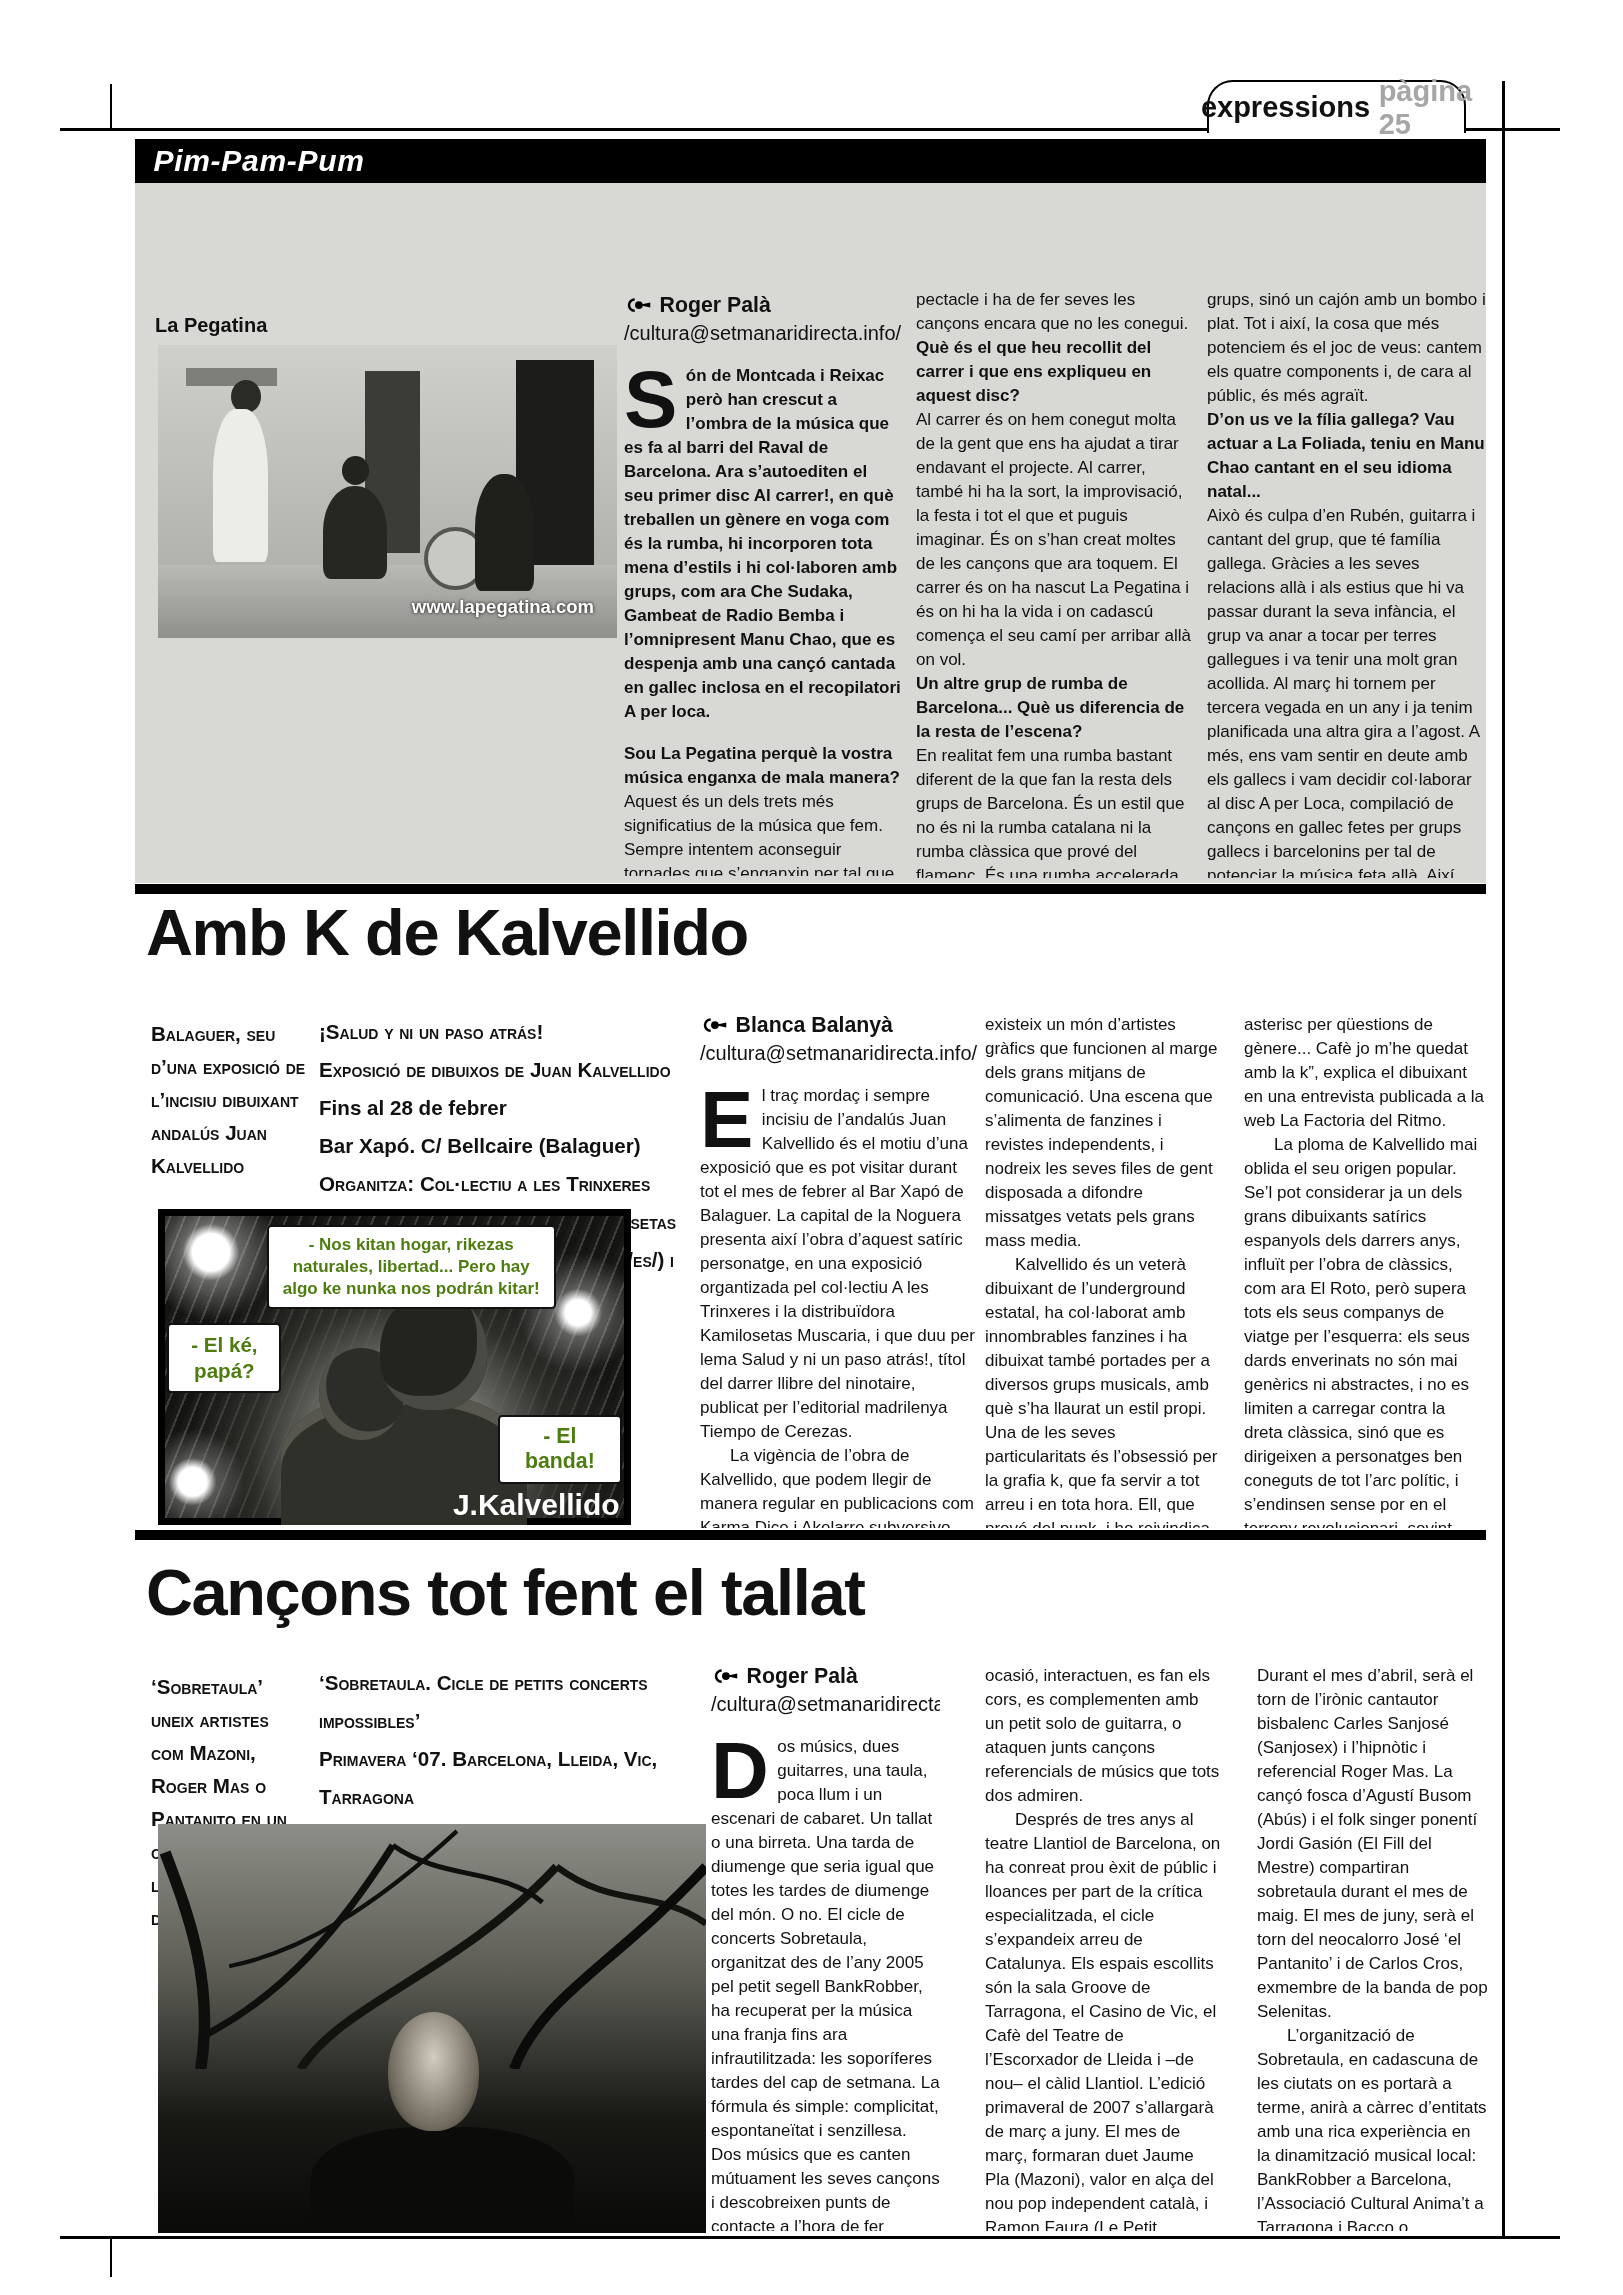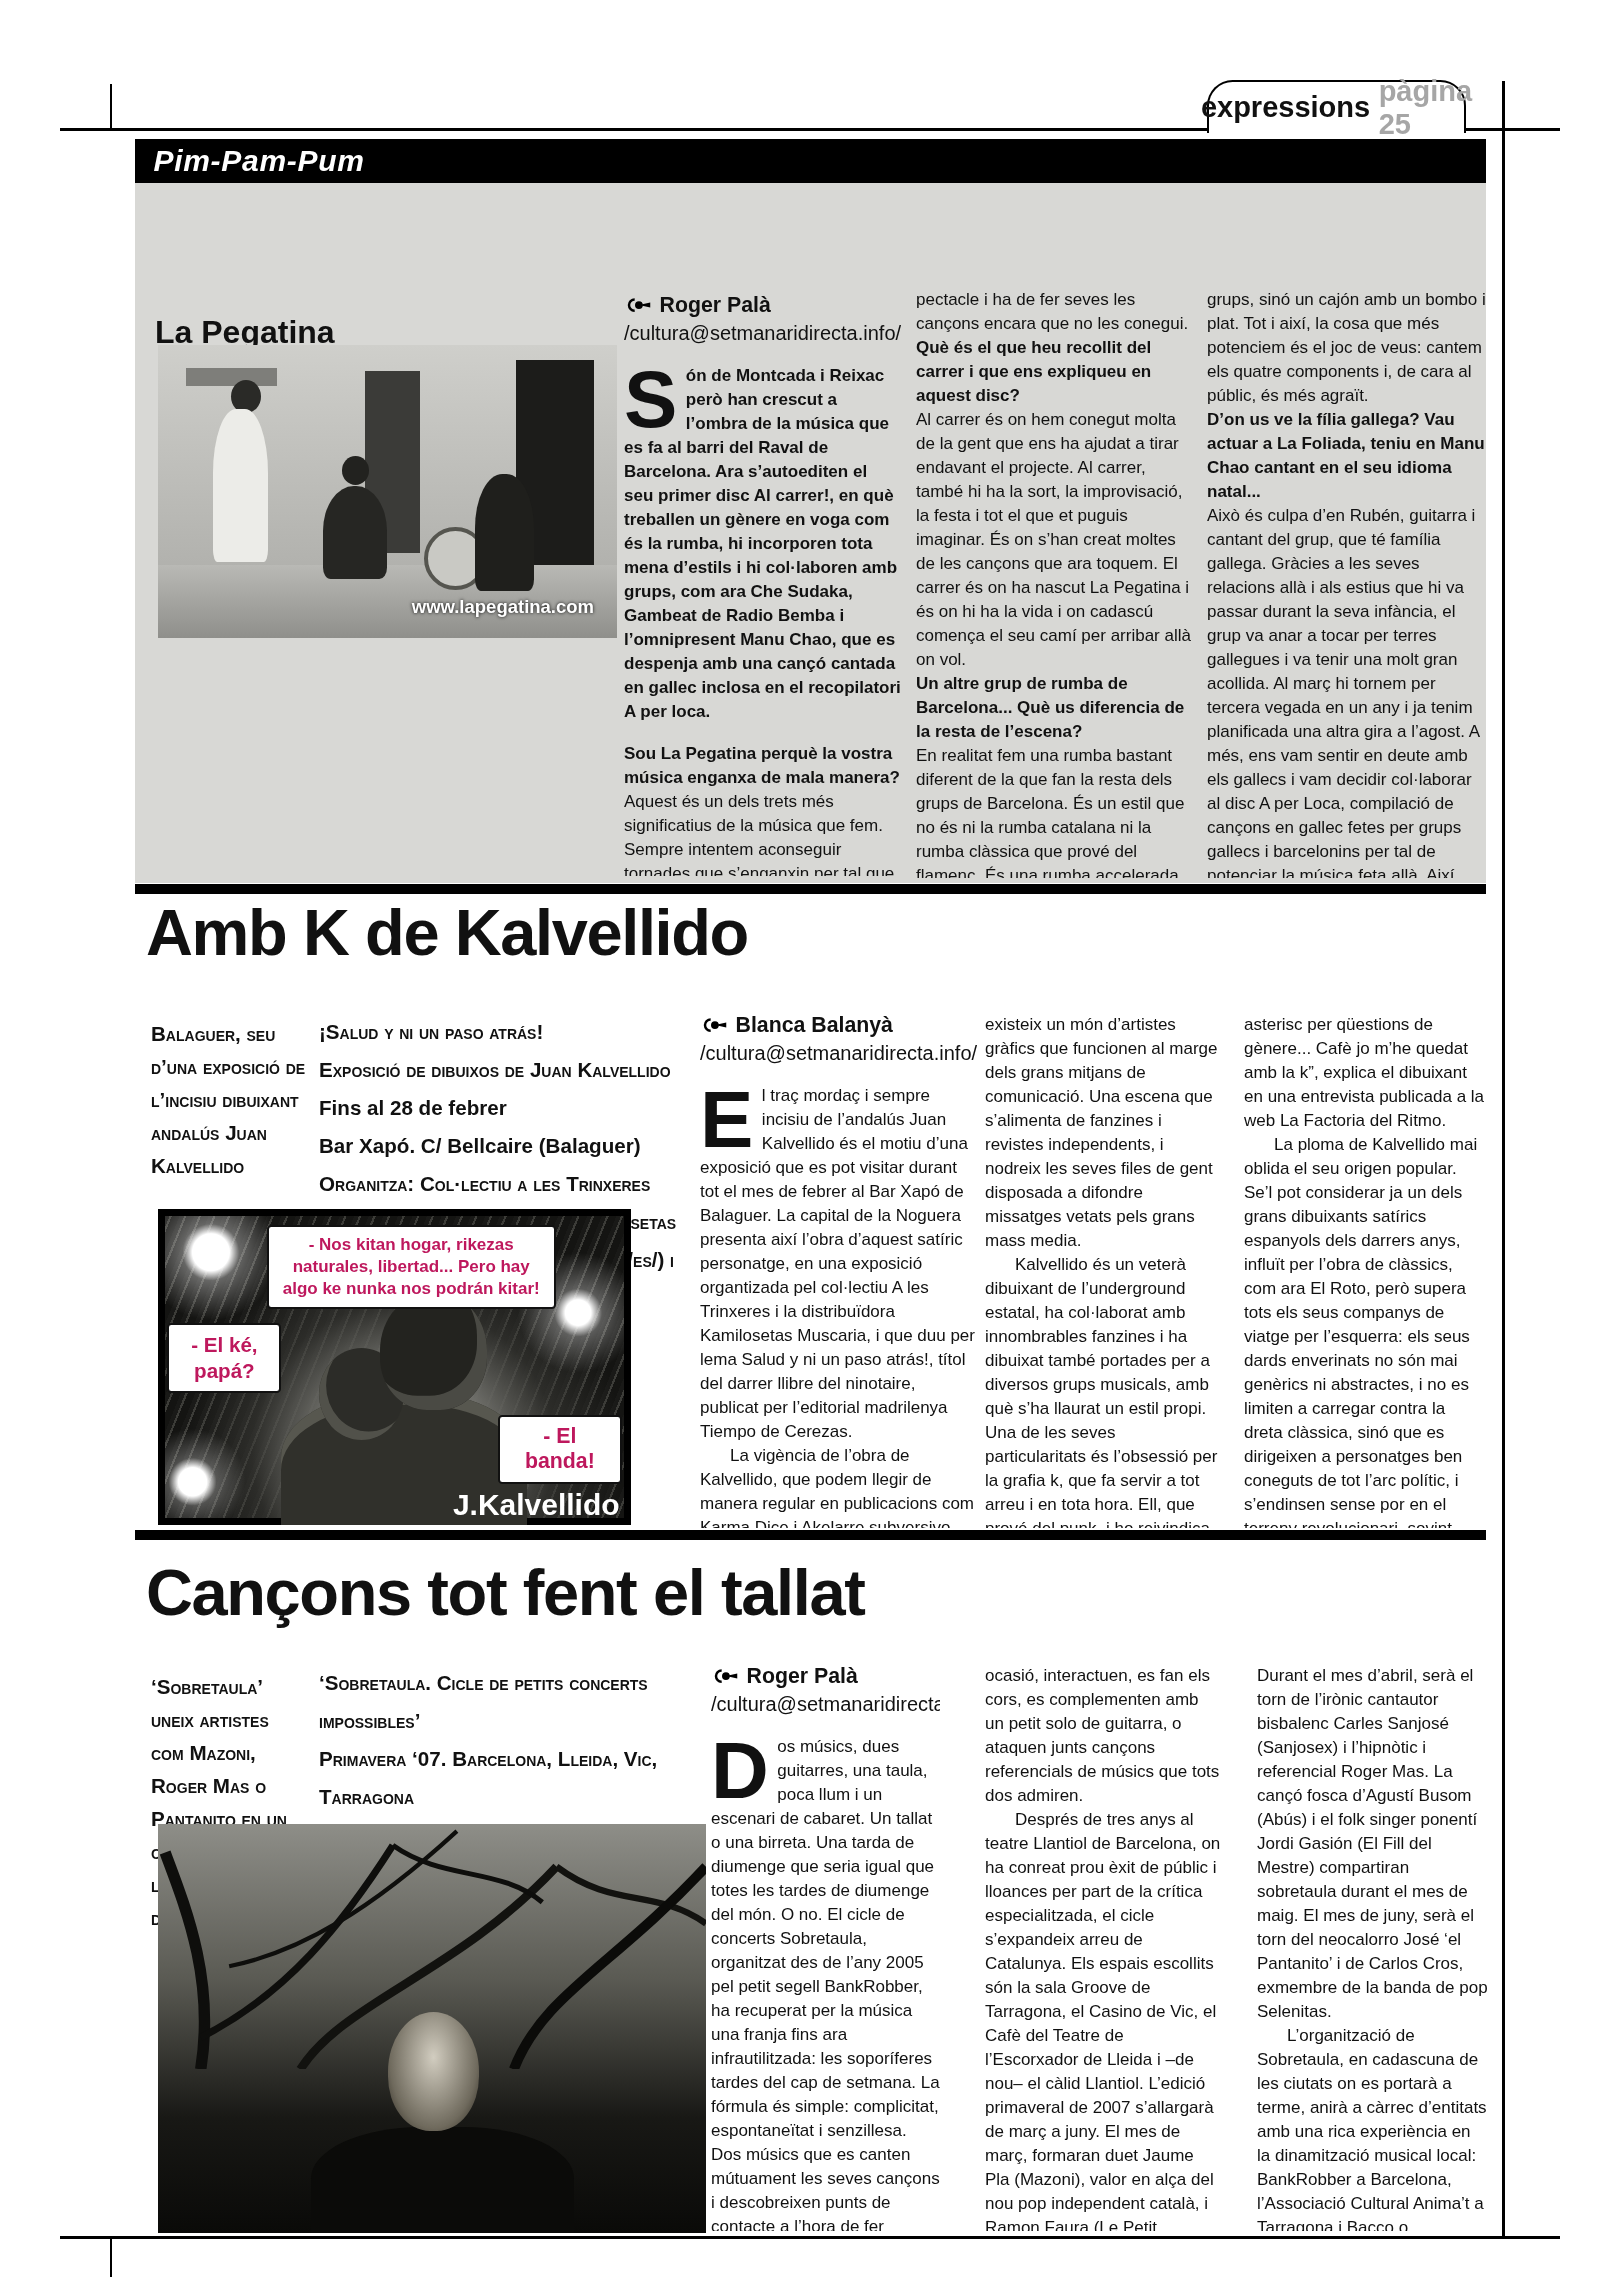--- a/index.html
+++ b/index.html
@@ -42,21 +42,21 @@
   .byline svg{flex:0 0 auto;}
   .byline-mail{font-size:20px;font-weight:normal;margin:4.3px 0 18.5px 0;}
 
   .dropcap{float:left;font-size:80px;line-height:61px;font-weight:bold;margin:5.7px 8.5px 0 0;}
 
   .smallcaps{font-variant:small-caps;}
 
   
   .graybox{position:absolute;left:135px;top:183px;width:1351px;height:700px;background:#d8d8d5;}
   .a1-title{position:absolute;left:17px;top:20px;font-size:63px;font-weight:bold;letter-spacing:-1.4px;}
-  .a1-band{position:absolute;left:20px;top:131px;font-size:32px;font-weight:bold;}
+  .a1-band{position:absolute;left:20px;top:131px;font-size:20px;font-weight:bold;}
   .a1-intro{font-weight:bold;}
   .a1-col1{left:489px;top:110px;width:277px;height:583px;}
   .a1-col2{left:781px;top:105px;width:277px;height:590px;}
   .a1-col3{left:1072px;top:105px;width:281px;height:590px;}
 
   .photo1{position:absolute;left:23px;top:162px;width:459px;height:293px;overflow:hidden;
      background:linear-gradient(#cfcfcb,#a8a8a4);text-align:center;}
   .p1-floor{position:absolute;left:0;right:0;bottom:0;height:25%;background:linear-gradient(#b9b9b5,#8f8f8b);}
   .p1-door-r{position:absolute;right:5%;top:5%;width:17%;height:72%;background:#1c1c1a;}
   .p1-door-m{position:absolute;left:45%;top:9%;width:12%;height:62%;background:#3b3b38;}
@@ -88,21 +88,21 @@
        radial-gradient(circle at 90% 32%, #ffffff 0 12.8px, rgba(255,255,255,.30) 24px, transparent 60px),
        radial-gradient(circle at 6% 88%, #ffffff 0 14.2px, rgba(255,255,255,.25) 24px, transparent 53px),
        radial-gradient(ellipse at 52% 78%, #6d6d68 0 26%, rgba(60,60,56,.6) 45%, transparent 65%),
        repeating-linear-gradient(112deg, #191917 0 4.3px, #3c3c38 4.3px 6.4px, #141412 6.4px 13.5px);}
   .comic-head{position:absolute;left:47%;top:26%;width:107px;height:119px;background:#23231f;
      border-radius:50% 50% 44% 44%;box-shadow:inset -10px -14.2px 0 #4a4a44;}
   .comic-child{position:absolute;left:34%;top:44%;width:85px;height:92px;background:#2c2c28;
      border-radius:50%;box-shadow:inset 7.1px -8.5px 0 #51514a;}
   .comic-body{position:absolute;left:26%;top:58%;width:52%;height:46%;background:#30302b;
      border-radius:45% 45% 0 0;box-shadow:inset 0 12.8px 0 #57574f;}
-  .bubble{position:absolute;background:#fff;color:#be185d;border:2.1px solid #111;padding:7.1px 10px;
+  .bubble{position:absolute;background:#fff;color:#4d7c0f;border:2.1px solid #111;padding:7.1px 10px;
      text-align:center;font-weight:bold;border-radius:4.3px;}
   .bub-top{left:23%;top:5%;width:56%;font-size:17px;line-height:22px;}
   .bub-left{left:2%;top:36%;width:19%;font-size:20.6px;line-height:26px;}
   .bub-right{right:2%;bottom:13%;width:21%;font-size:21.3px;line-height:25.6px;}
   .comic-sig{position:absolute;right:11.4px;bottom:2.8px;color:#fff;font-size:30px;font-weight:bold;}
 
   
   .a3-title{position:absolute;left:146px;top:1555px;font-size:65px;font-weight:bold;letter-spacing:-1.4px;}
   .a3-sidebar{position:absolute;left:151px;top:1670px;width:155px;}
   .a3-event{position:absolute;left:319px;top:1664px;width:378px;}

